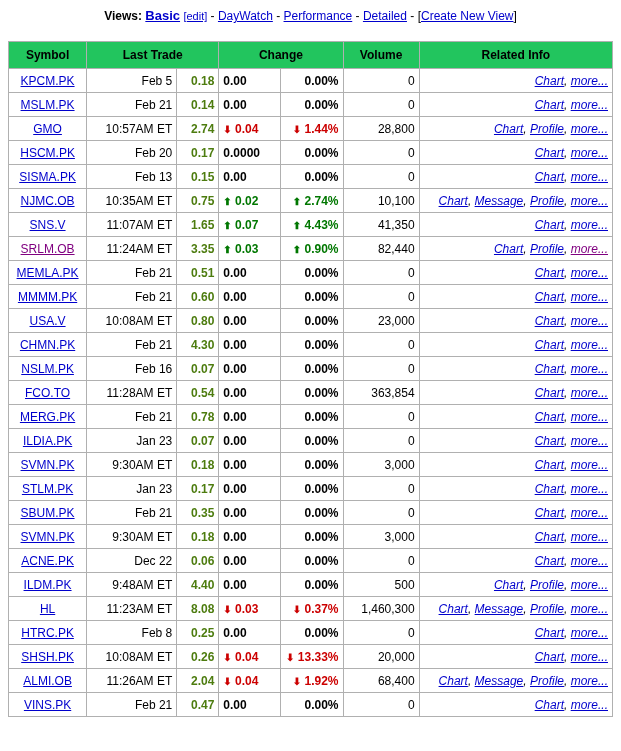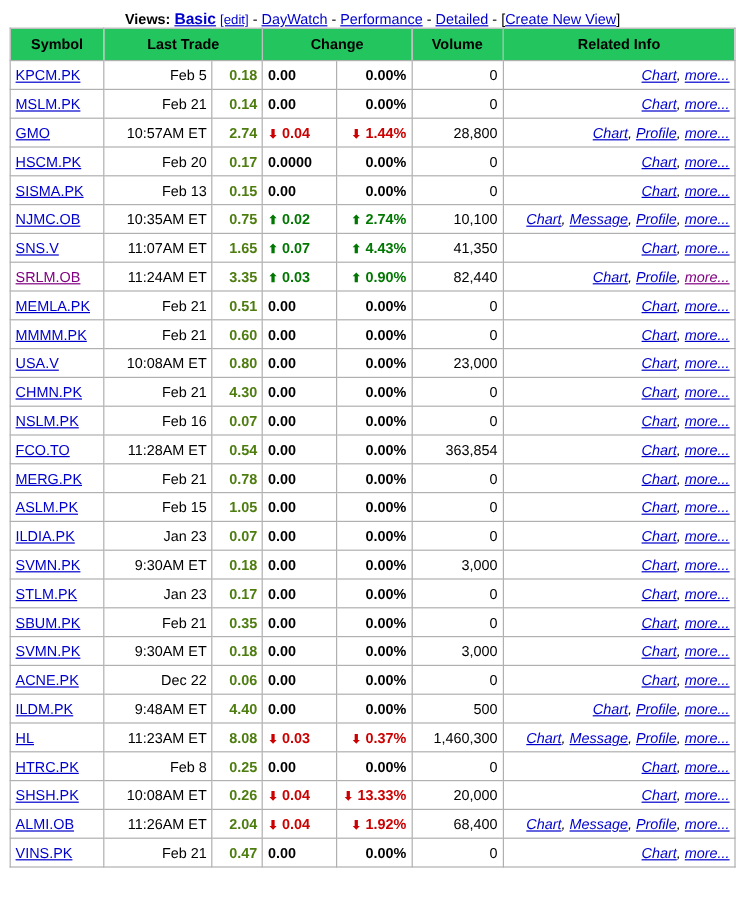--- a/index.html
+++ b/index.html
@@ -13,21 +13,21 @@
     height: 751px;
     position: relative;
     background: #ffffff;
     overflow: hidden;
   }
   
   .views-bar {
     text-align: center;
     font-size: 12px;
     color: #000000;
-    padding: 8px 0 0 0;
+    padding: 8px 0 18px 0;
     white-space: nowrap;
   }
   .views-label {
     font-weight: bold;
     color: #000000;
   }
   .views-bar a {
     color: #0000cc;
     text-decoration: underline;
   }
@@ -66,21 +66,21 @@
   }
   
   col.c-sym { width: 78px; }
   col.c-last { width: 90px; }
   col.c-price { width: 42px; }
   col.c-chg { width: 62px; }
   col.c-pct { width: 62px; }
   col.c-vol { width: 76px; }
   col.c-rel { width: 193px; }
 
-  td.sym { }
+  td.sym { text-align: center; }
   td.sym a {
     color: #0000cc;
     text-decoration: underline;
   }
   td.sym a.visited { color: #800080; }
   td.last { text-align: right; padding-right: 6px; color: #000; }
   td.price { text-align: right; font-weight: bold; padding-right: 5px; color: #4d7c0f; }
   td.chg { padding-right: 5px; font-weight: bold; }
   td.pct { text-align: right; padding-right: 5px; font-weight: bold; }
   td.vol { text-align: right; padding-right: 8px; color: #000; }
@@ -263,29 +263,20 @@
         <tr>
           <td class="sym"><a href="#">MERG.PK</a></td>
           <td class="last">Feb 21</td>
           <td class="price">0.78</td>
           <td class="chg"><span class="flat">0.00</span></td>
           <td class="pct"><span class="flat">0.00%</span></td>
           <td class="vol">0</td>
           <td class="rel"><a href="#">Chart</a><span>, </span><a href="#">more...</a></td>
         </tr>
         <tr>
-          <td class="sym"><a href="#">ASLM.PK</a></td>
-          <td class="last">Feb 15</td>
-          <td class="price">1.05</td>
-          <td class="chg"><span class="flat">0.00</span></td>
-          <td class="pct"><span class="flat">0.00%</span></td>
-          <td class="vol">0</td>
-          <td class="rel"><a href="#">Chart</a><span>, </span><a href="#">more...</a></td>
-        </tr>
-        <tr>
           <td class="sym"><a href="#">ILDIA.PK</a></td>
           <td class="last">Jan 23</td>
           <td class="price">0.07</td>
           <td class="chg"><span class="flat">0.00</span></td>
           <td class="pct"><span class="flat">0.00%</span></td>
           <td class="vol">0</td>
           <td class="rel"><a href="#">Chart</a><span>, </span><a href="#">more...</a></td>
         </tr>
         <tr>
           <td class="sym"><a href="#">SVMN.PK</a></td>

